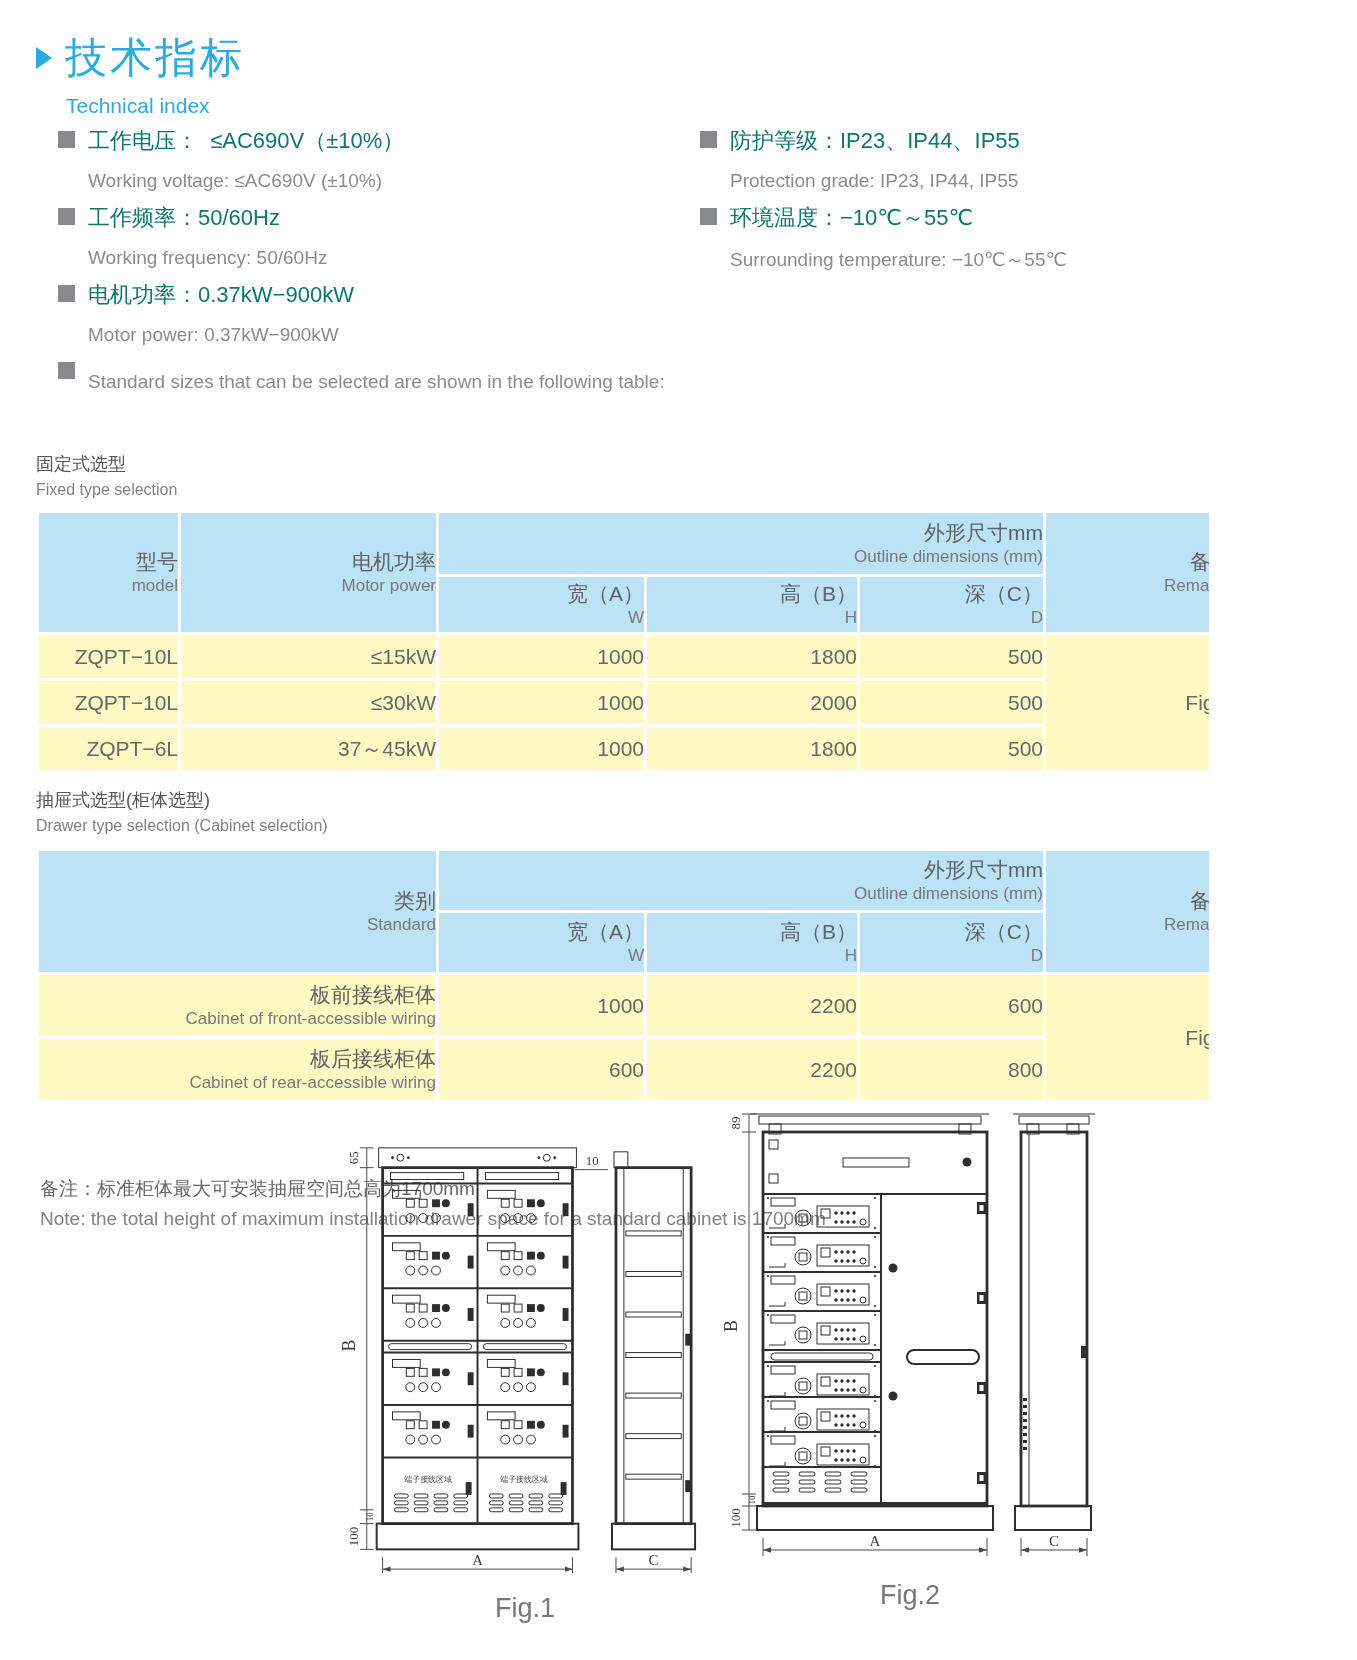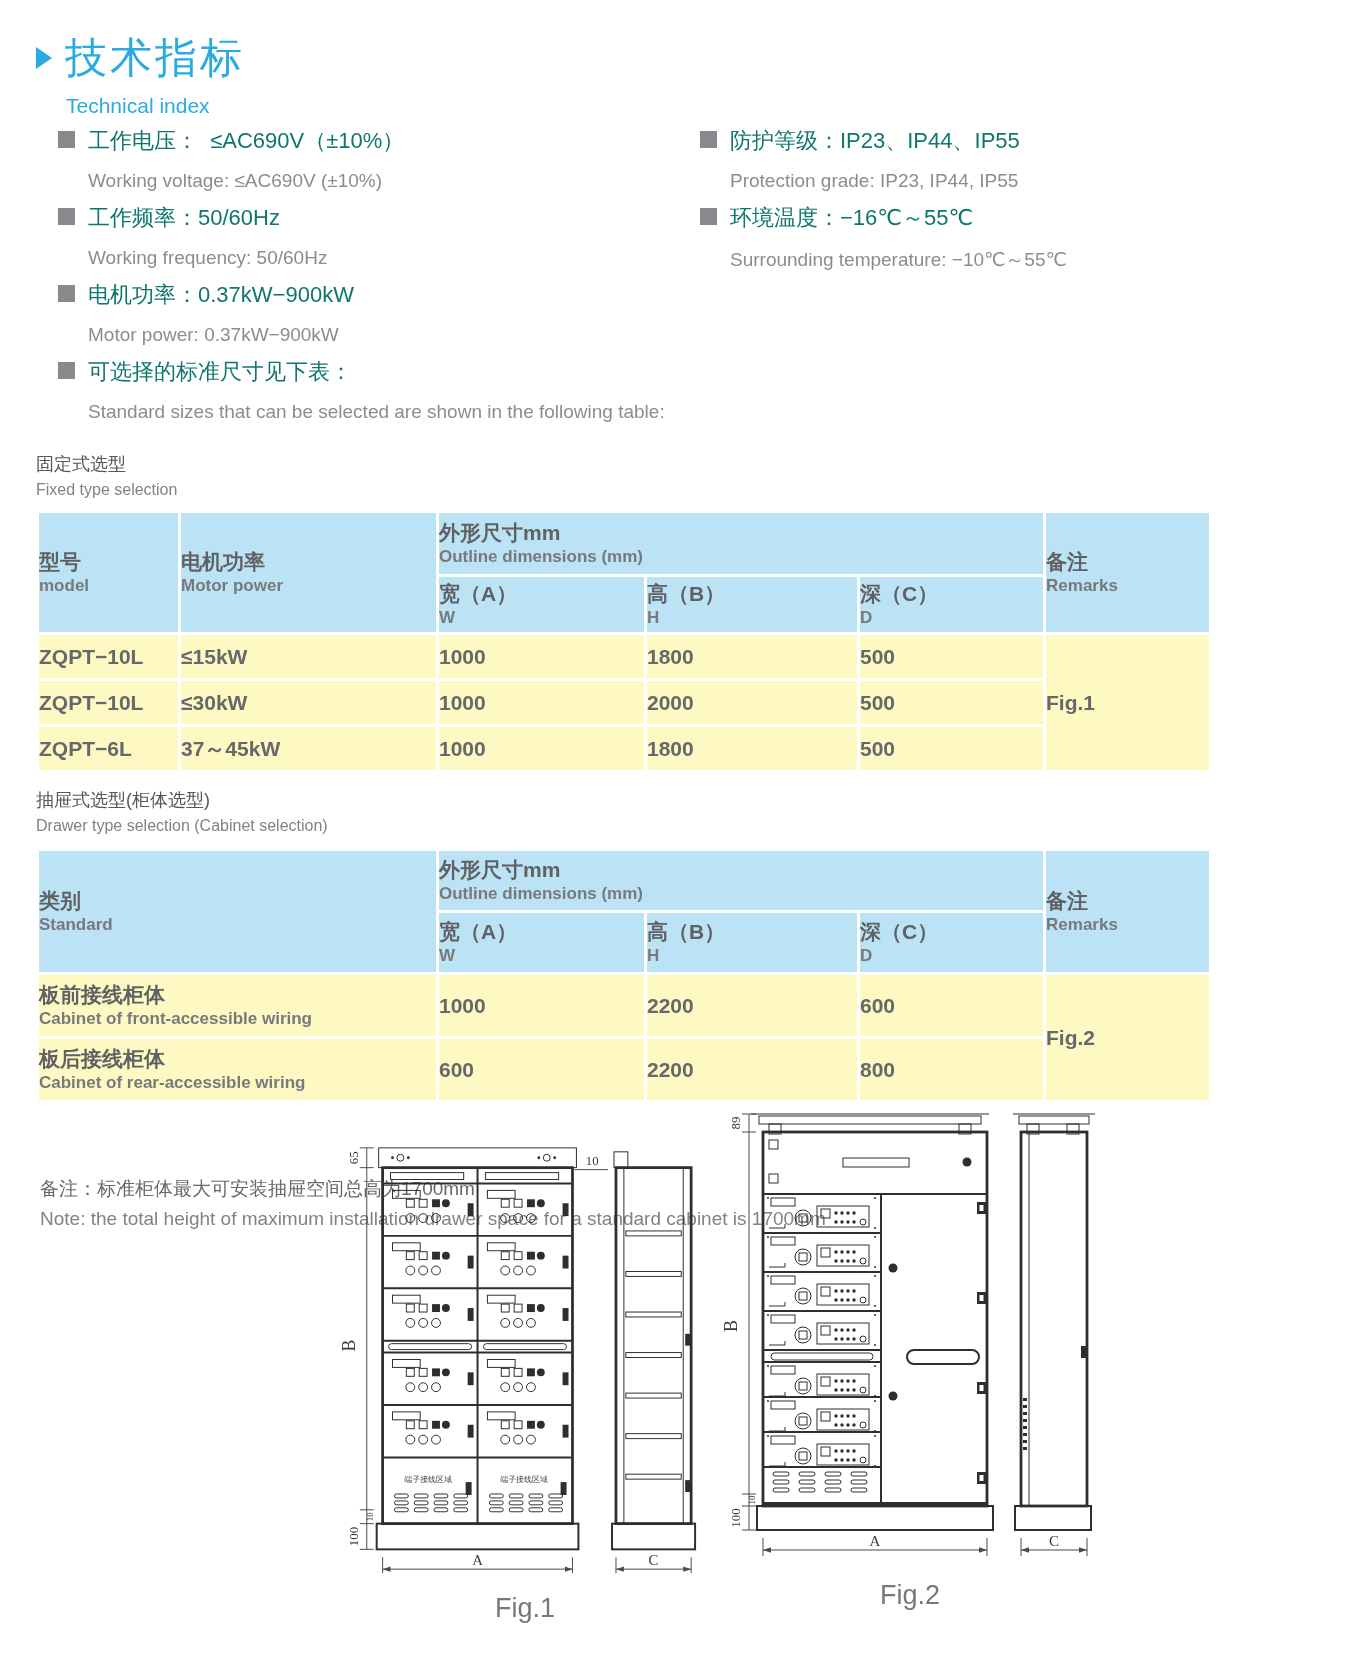--- a/index.html
+++ b/index.html
@@ -18,22 +18,22 @@
   .spec{position:absolute;}
   .spec .bullet{position:absolute;left:0;top:5px;width:17px;height:17px;background:#87898C;}
   .spec .zh{margin-left:30px;font-size:22px;color:#0f766e;white-space:pre;}
   .spec .en{margin-left:30px;font-size:19px;color:#8A8C8F;margin-top:14px;white-space:pre;}
 
   .sec-zh{font-size:18px;color:#55565A;}
   .sec-en{font-size:16px;color:#808285;}
 
   
   table.spec-table{border-collapse:collapse;table-layout:fixed;}
-  .spec-table th,.spec-table td{border:3px solid #fff;text-align:left;vertical-align:middle;
-      font-weight:bold;padding:0;}
+  .spec-table th,.spec-table td{border:3px solid #fff;text-align:right;vertical-align:middle;
+      font-weight:normal;padding:0;}
   .spec-table th{background:#BCE3F5;}
   .spec-table td{background:#fef9c3;font-size:21px;color:#66686B;}
   .spec-table .zh{font-size:21px;color:#5F6164;line-height:1.2;}
   .spec-table .en{font-size:17px;color:#77797C;line-height:1.2;margin-top:2px;}
 
   .note-zh{font-size:19px;color:#66686B;}
   .note-en{font-size:19px;color:#808285;margin-top:6px;}
 
   
   .fig-caption{font-size:27px;color:#77787B;text-align:center;margin-top:8px;}
@@ -72,27 +72,26 @@
     <div class="en">Motor power: 0.37kW−900kW</div>
   </div>
 
   <div class="spec" style="left:700px;top:126px;">
     <span class="bullet"></span>
     <div class="zh">防护等级：IP23、IP44、IP55</div>
     <div class="en">Protection grade: IP23, IP44, IP55</div>
   </div>
   <div class="spec" style="left:700px;top:203px;">
     <span class="bullet"></span>
-    <div class="zh">环境温度：−16℃～55℃</div>
+    <div class="zh">环境温度：−10℃～55℃</div>
     <div class="en">Surrounding temperature: −10℃～55℃</div>
   </div>
 
   <div class="spec" style="left:58px;top:357px;">
     <span class="bullet"></span>
-    <div class="zh">可选择的标准尺寸见下表：</div>
     <div class="en">Standard sizes that can be selected are shown in the following table:</div>
   </div>
 
   <div class="abs sec-zh" style="left:36px;top:452px;">固定式选型</div>
   <div class="abs sec-en" style="left:36px;top:481px;">Fixed type selection</div>
 
   <table class="spec-table abs" style="left:36px;top:510px;width:1196px;">
     <colgroup>
       <col style="width:142px">
         <col style="width:258px">

